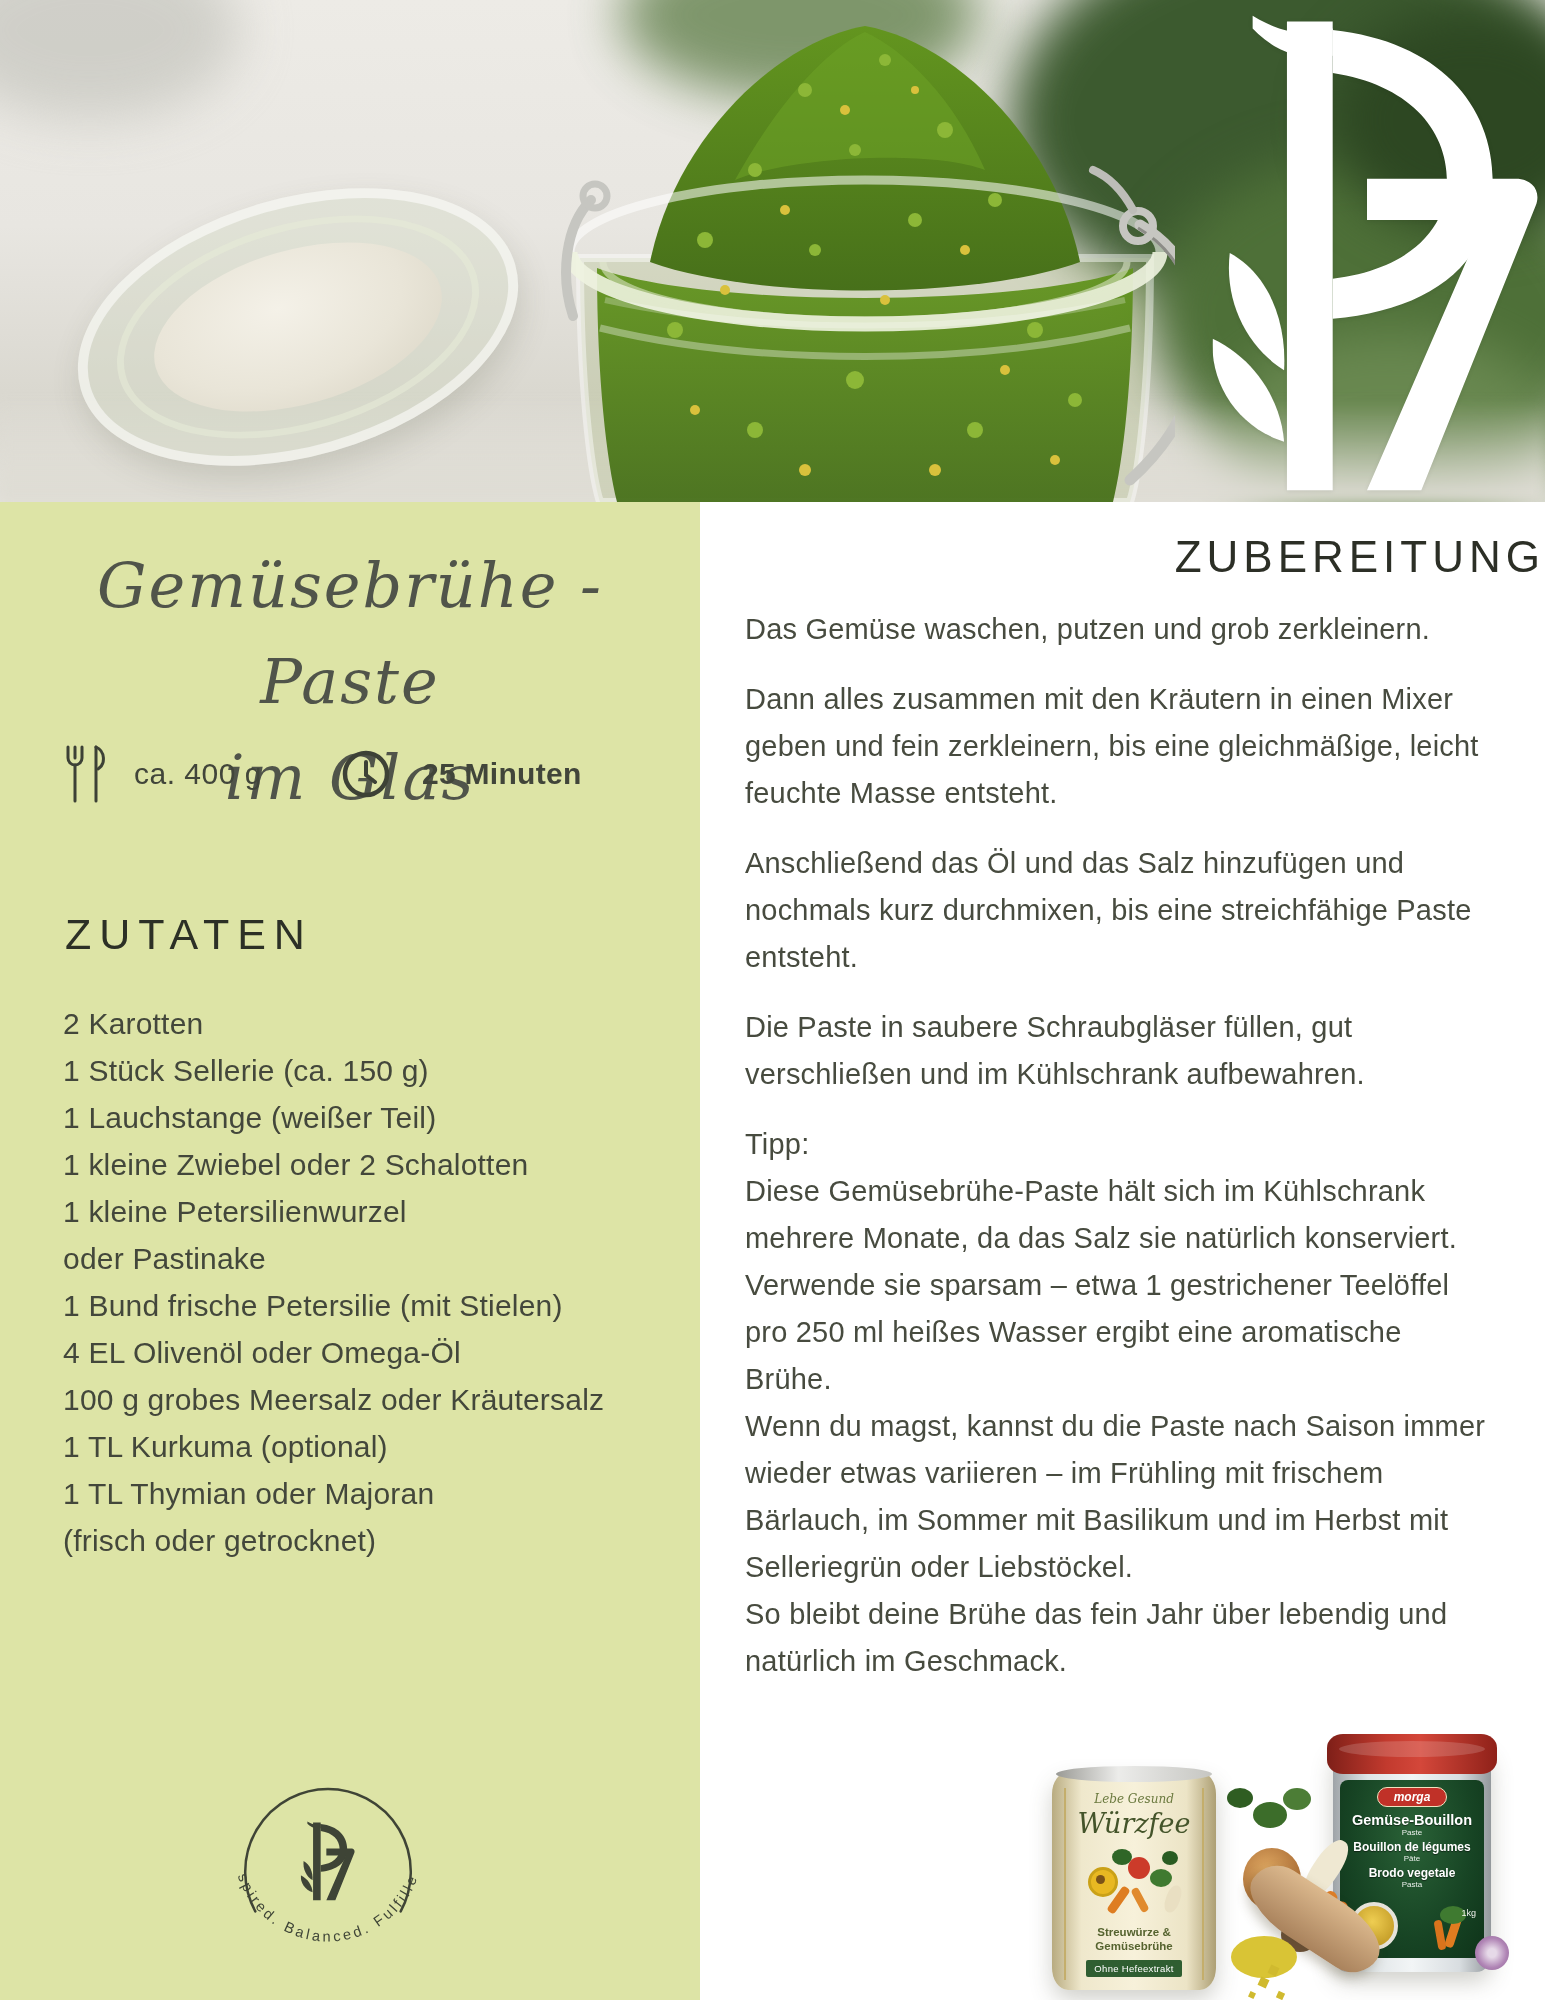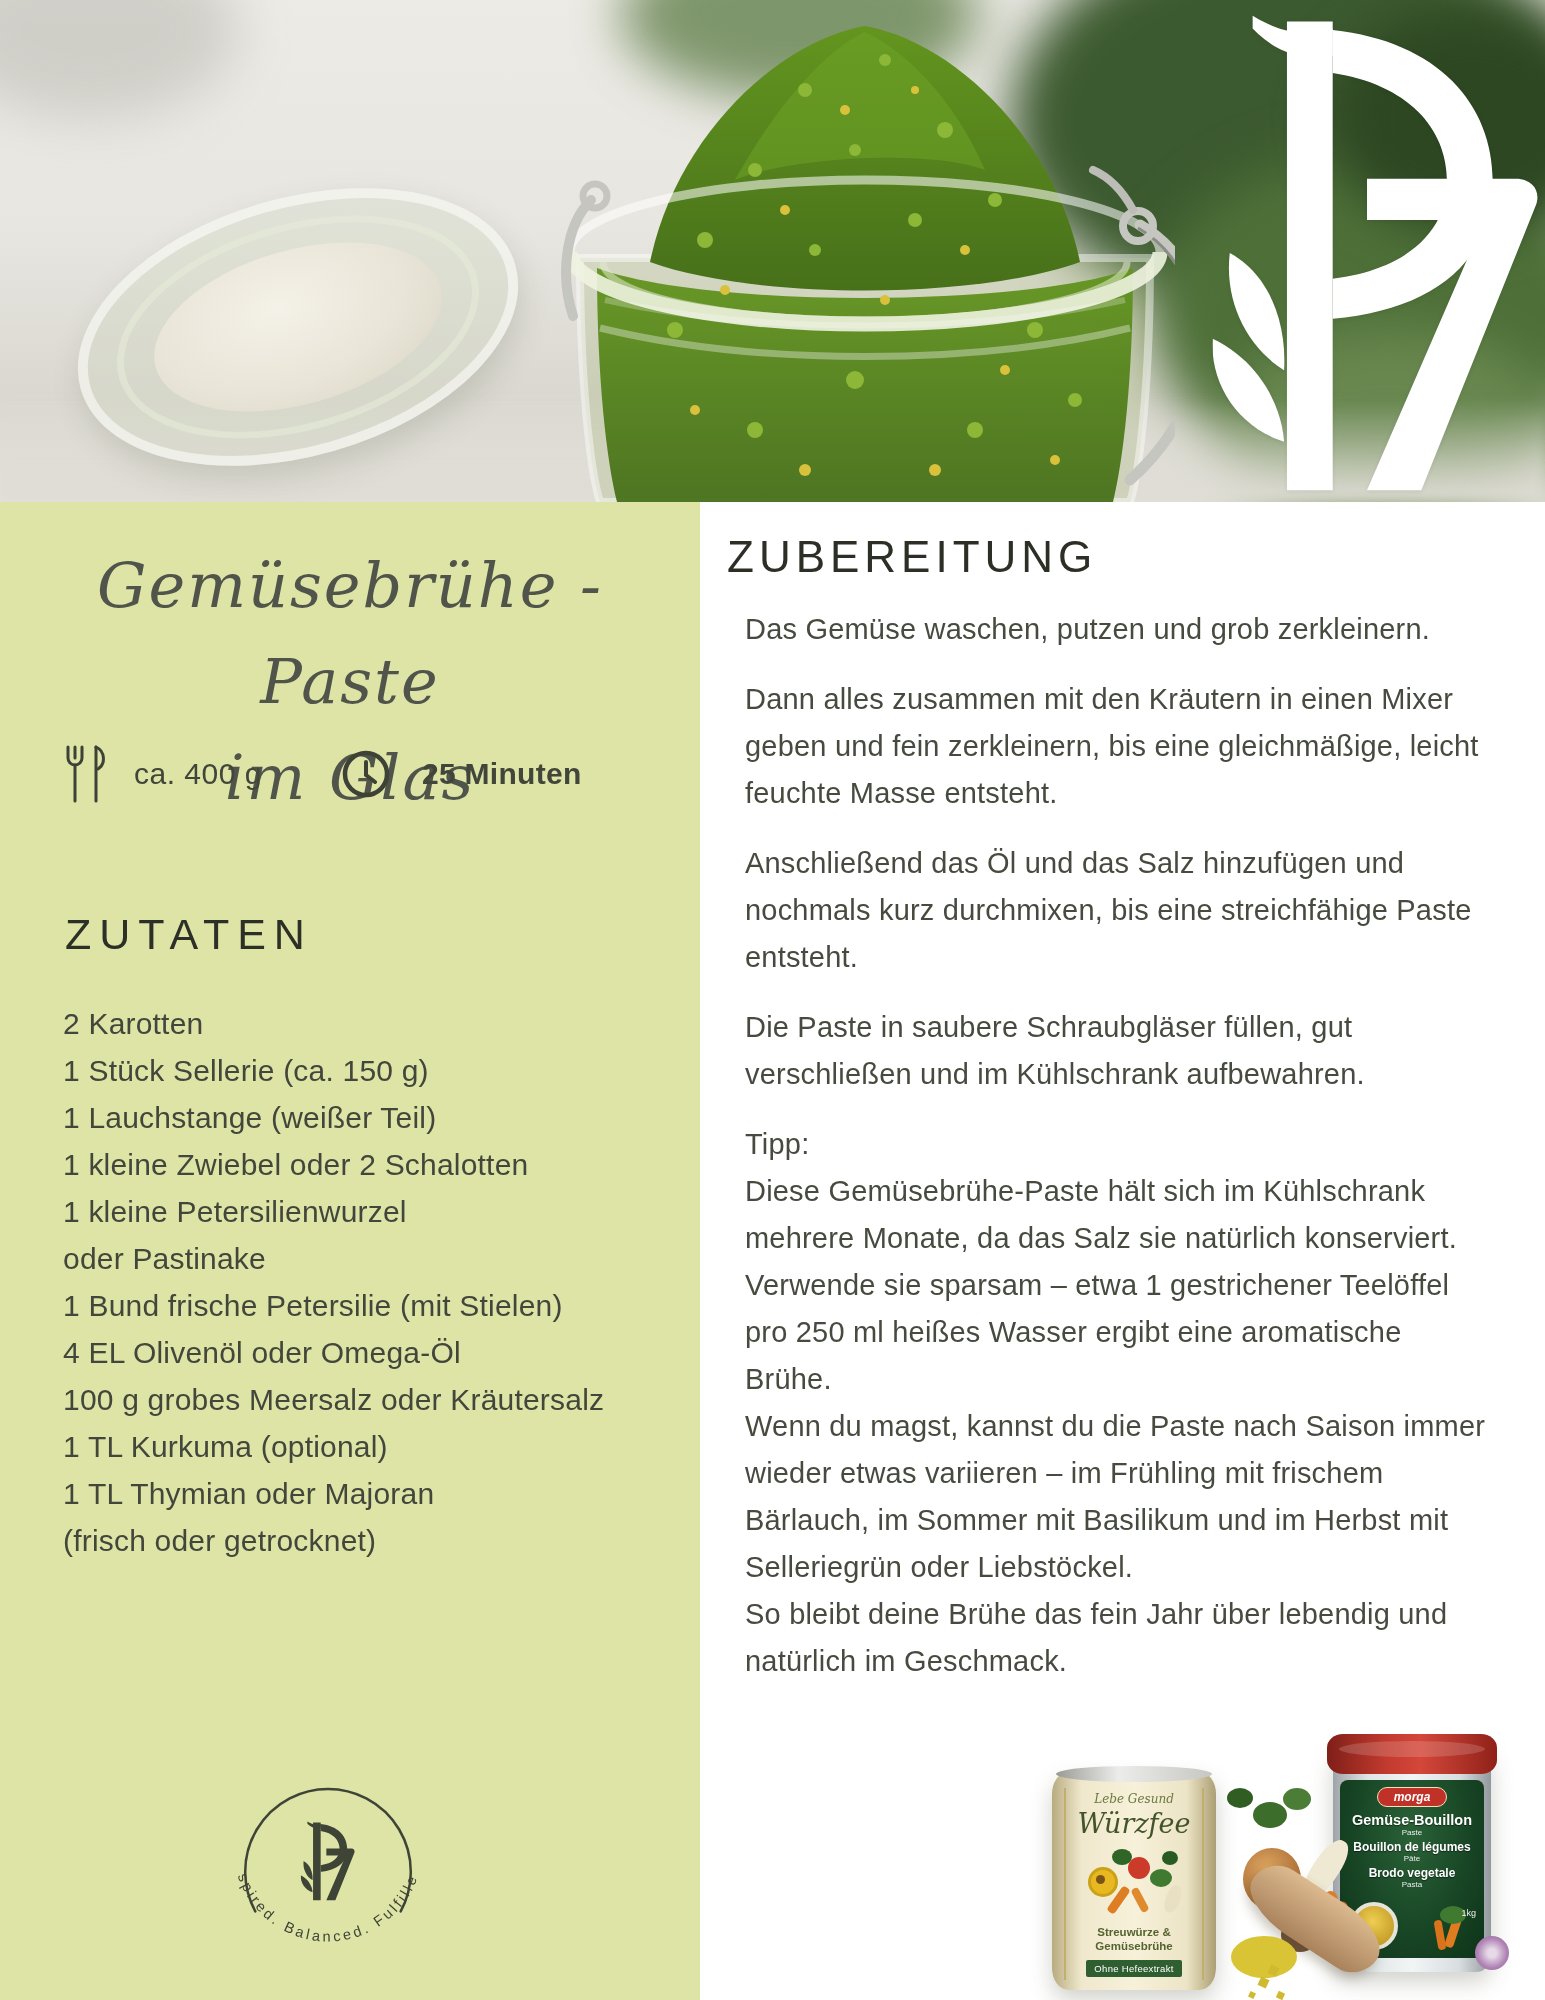--- a/index.html
+++ b/index.html
@@ -46,21 +46,21 @@
   .side-h{position:absolute;left:65px;top:408px;margin:0;color:#2c3026;
         font-size:43px;font-weight:500;letter-spacing:8px;}
   .ing-list{position:absolute;left:63px;top:498px;width:600px;}
   .ing-item{font-size:30px;line-height:47px;color:#43473b;letter-spacing:.2px;}
 
   .seal{position:absolute;left:222px;top:1262px;width:212px;height:212px;color:#3e4436;}
   .seal text{font-family:"Liberation Sans",sans-serif;font-size:14.5px;letter-spacing:3px;fill:#3e4436;}
 
   
   .main{position:absolute;left:700px;top:502px;width:845px;height:1498px;background:#ffffff;}
-  .main-h{margin:30px 0 24px 27px;color:#2c2f26;font-size:44px;font-weight:500;letter-spacing:5px;}
+  .main-h{margin:30px 0 24px 45px;color:#2c2f26;font-size:44px;font-weight:500;letter-spacing:5px;text-align:right;}
   .instructions{margin-left:45px;width:742px;position:relative;z-index:2;}
   .para{margin:0 0 23px 0;font-size:29px;line-height:47px;color:#474b3f;letter-spacing:.2px;}
   .tip-block{margin-top:1px;}
   .tip-line{margin:0;font-size:29px;line-height:47px;color:#474b3f;letter-spacing:.2px;}
 
   .note{position:absolute;left:50px;top:1292px;width:352px;z-index:2;
         font-size:25px;line-height:42px;color:#3a3d33;letter-spacing:.2px;}
 
   
   .products{position:absolute;left:345px;top:1238px;width:460px;height:262px;z-index:1;}

